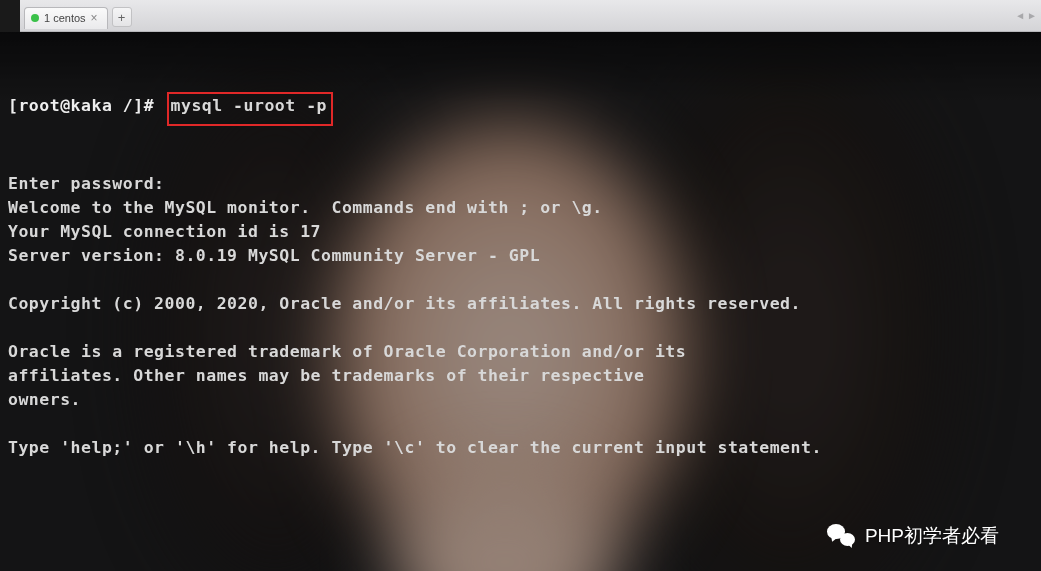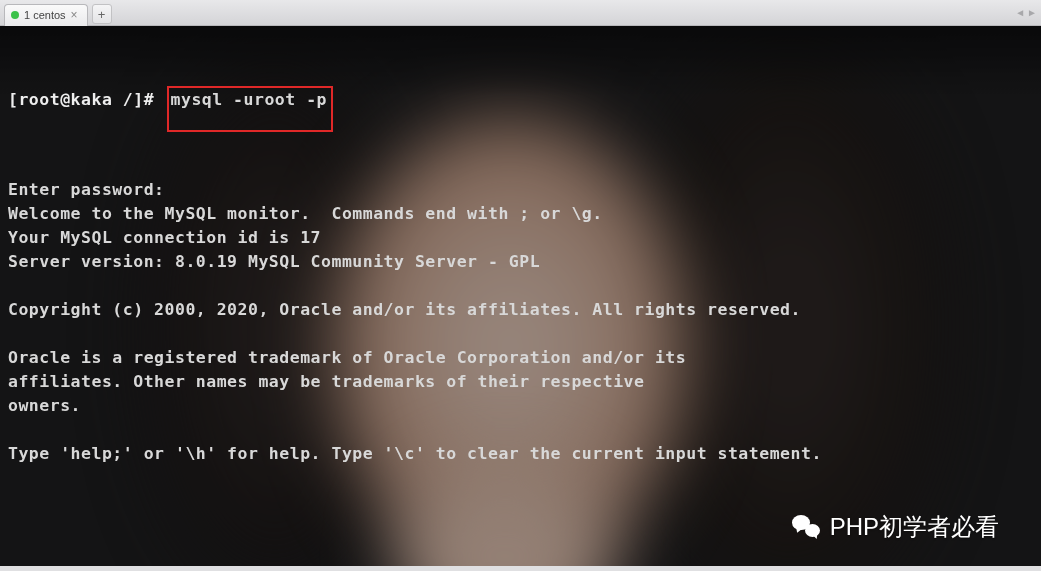--- a/index.html
+++ b/index.html
@@ -5,28 +5,29 @@
     * { margin: 0; padding: 0; box-sizing: border-box; }
     body {
       width: 1041px;
       height: 571px;
       font-family: "DejaVu Sans Mono", "Consolas", monospace;
       overflow: hidden;
       position: relative;
       background: #1a1a1a;
     }
     .tab-bar {
-      height: 26px;
+      height: 32px;
       background: linear-gradient(180deg, #e8e8ea 0%, #d4d4d7 100%);
       border-bottom: 1px solid #b8b8bb;
       display: flex;
       align-items: center;
       padding: 0 4px;
       position: relative;
       z-index: 10;
+      margin-left: 20px;
     }
     .tab {
       background: linear-gradient(180deg, #fafafa 0%, #eaeaec 100%);
       border: 1px solid #b8b8bb;
       border-top-left-radius: 4px;
       border-top-right-radius: 4px;
       border-bottom: none;
       height: 22px;
       padding: 0 6px;
       display: flex;
@@ -121,42 +122,42 @@
       color: #d8d8d8;
       white-space: pre;
       font-weight: 600;
     }
     .term-line {
       min-height: 24px;
       display: flex;
     }
     .highlight-box {
       border: 2px solid #e02828;
-      padding: 0 4px 18px 2px;
+      padding: 0 4px 6px 2px;
       margin: -2px 0 -2px 2px;
     }
     .prompt-white { color: #eeeeee; }
     .cursor {
       display: inline-block;
       width: 11px;
       height: 19px;
       background: #2ee02e;
       margin-top: 2px;
     }
     .watermark {
       position: absolute;
       right: 42px;
       bottom: 28px;
       z-index: 5;
       display: flex;
       align-items: center;
       gap: 10px;
       color: #fff;
       font-family: "Microsoft YaHei", "PingFang SC", sans-serif;
-      font-size: 24px;
+      font-size: 19px;
       text-shadow: 0 1px 2px rgba(0,0,0,0.4);
     }
     .wechat-icon {
       width: 28px;
       height: 24px;
       position: relative;
     }
     .wechat-bubble {
       position: absolute;
       border-radius: 50%;

